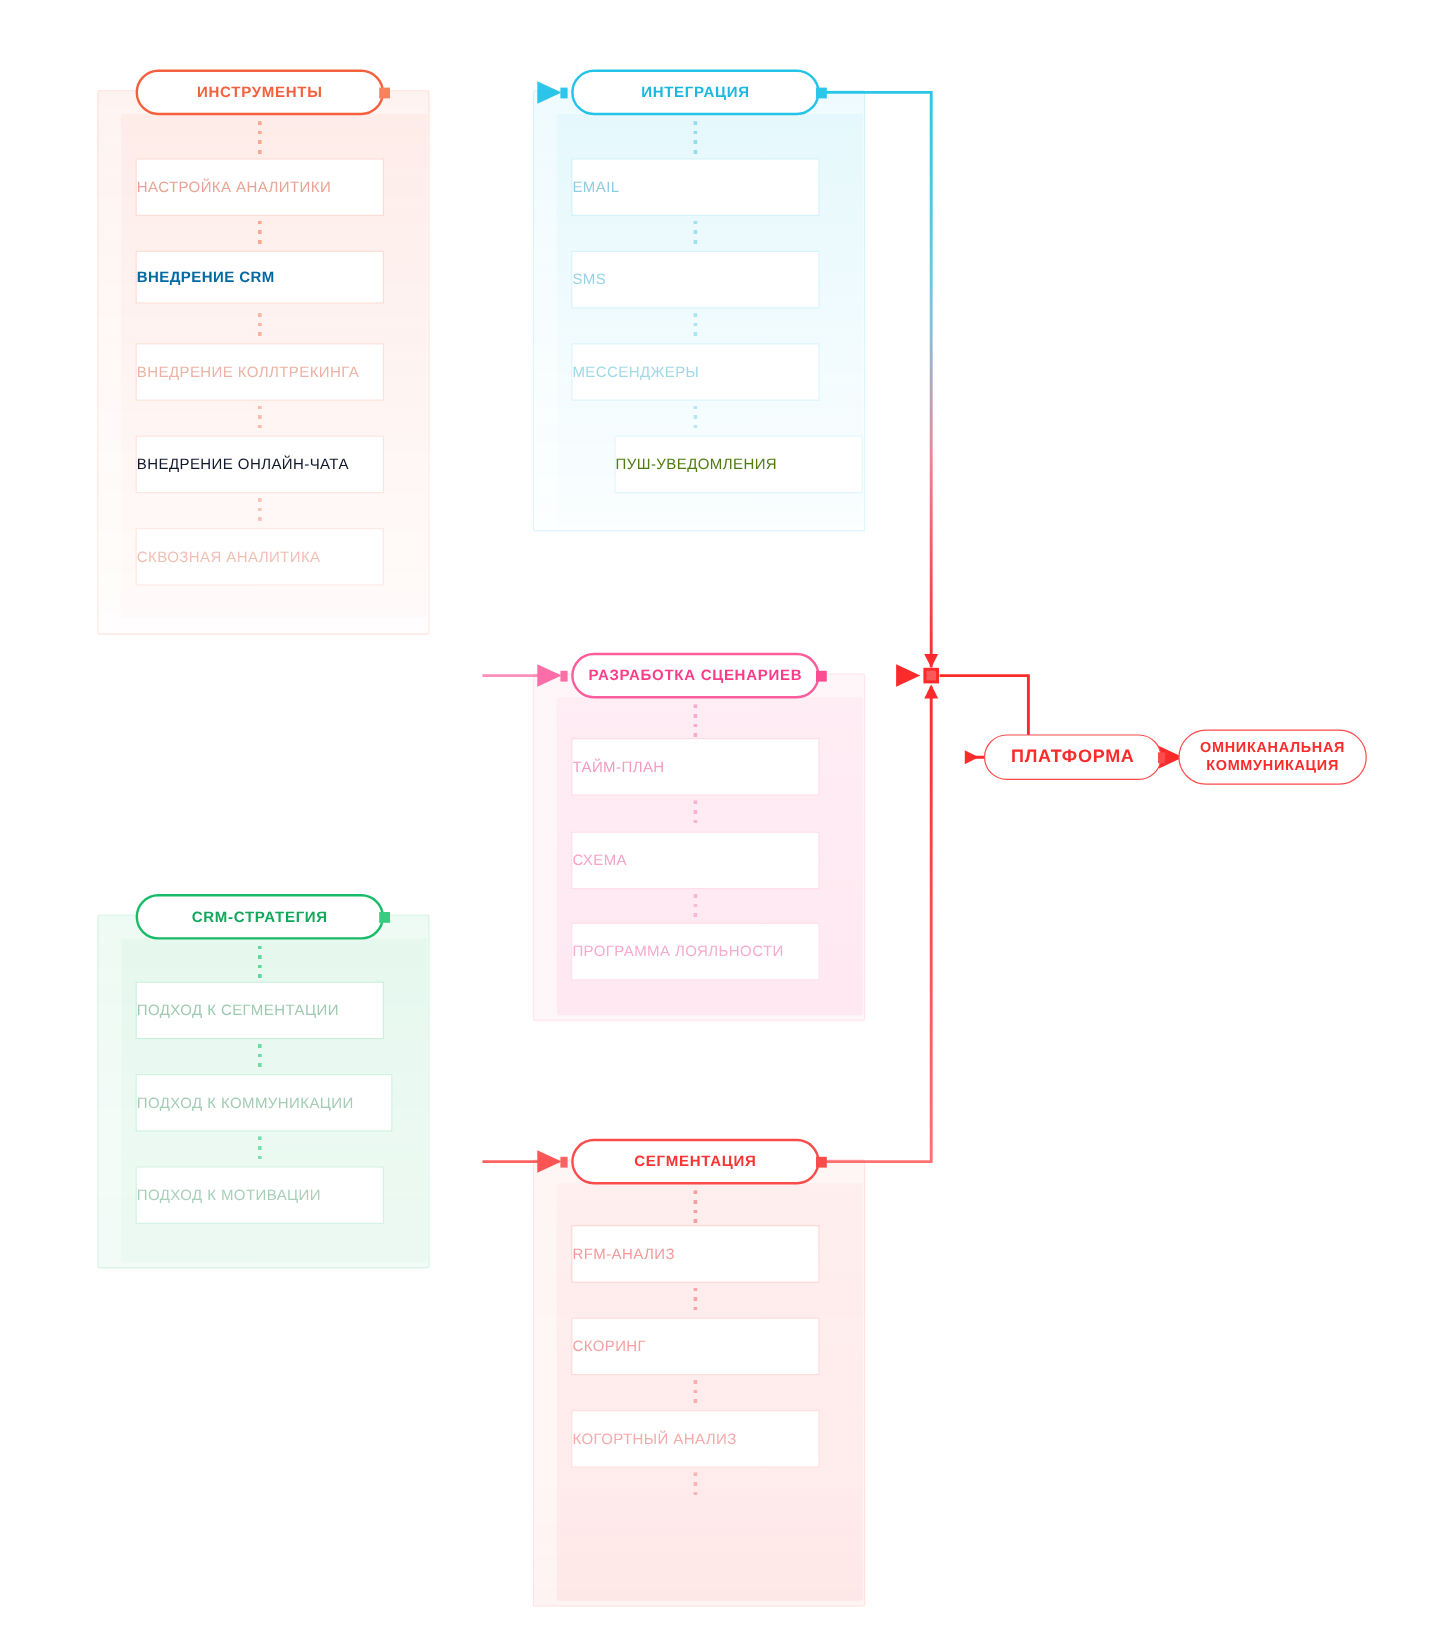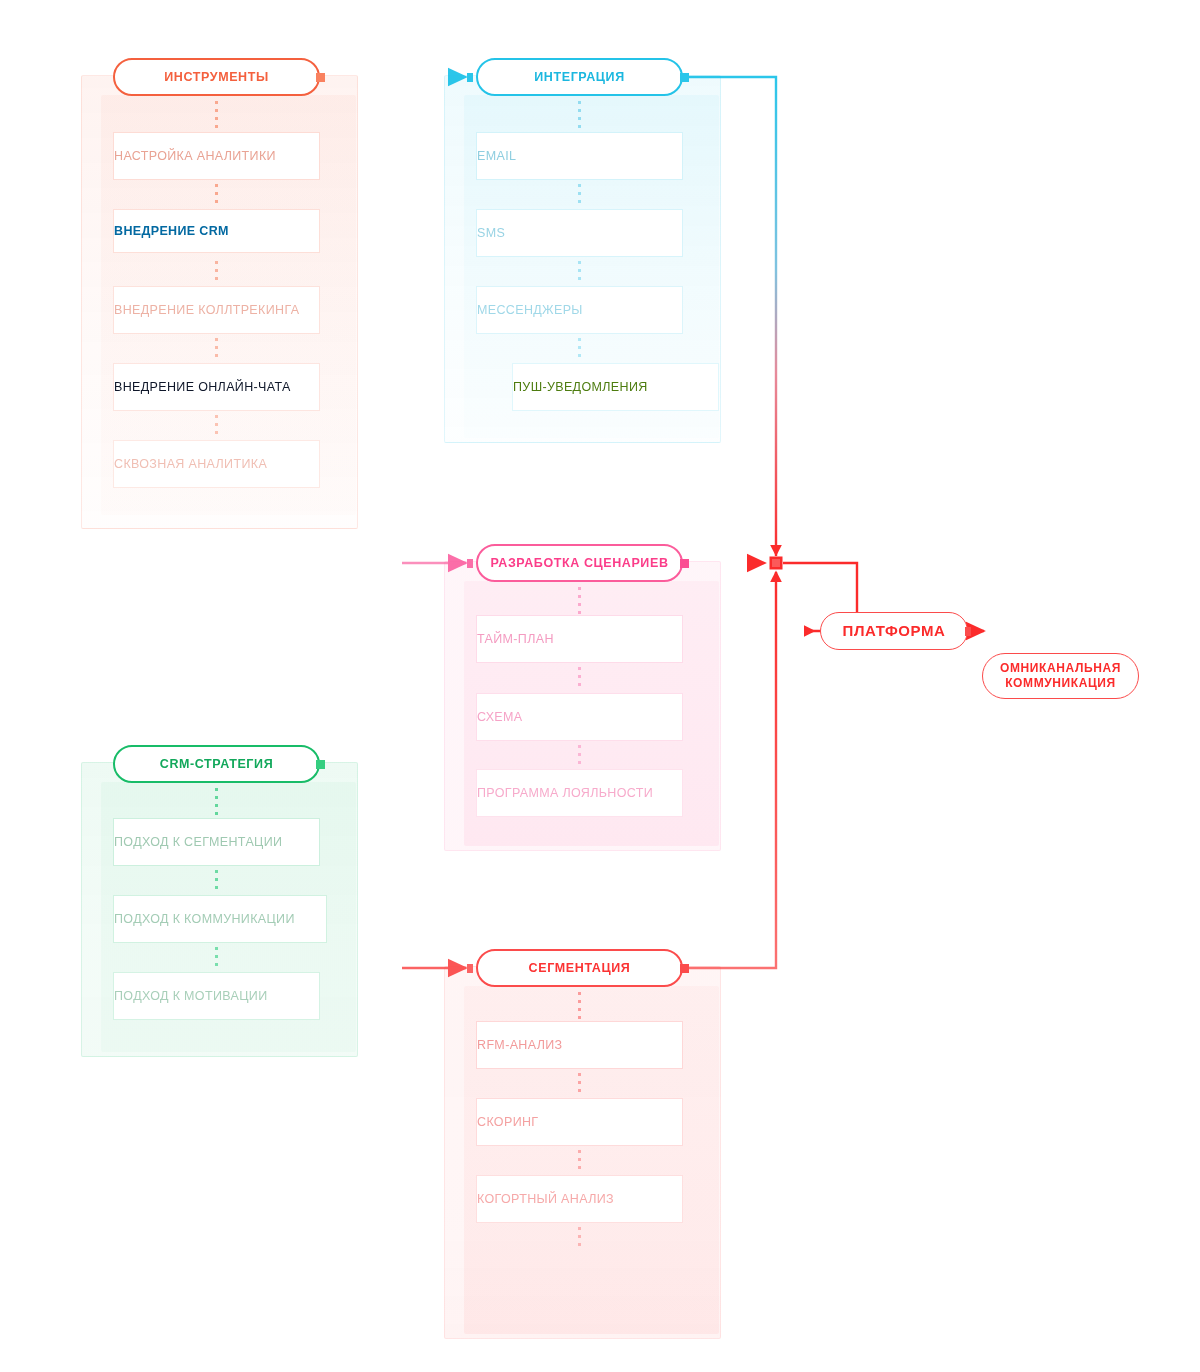--- a/index.html
+++ b/index.html
@@ -270,18 +270,18 @@
     <span>КОГОРТНЫЙ АНАЛИЗ</span>
   </div>
 
   <div class="dots" style="left:578px;top:1227px;height:20px;background:repeating-linear-gradient(180deg,#FBB4B4 0 3px,transparent 3px 8px);"></div>
 
   <div class="pill" style="left:820px;top:612px;width:148px;height:38px;border:1.6px solid #FB4B4B;color:#FB2B2B;font-size:15px;">
     <span>ПЛАТФОРМА</span>
   </div>
   <div class="port" style="left:965px;top:626.5px;width:6px;height:9px;background:#FB4B4B;"></div>
 
-  <div class="pill" style="left:982px;top:608px;width:157px;height:46px;border:1.6px solid #FB4B4B;color:#FB2B2B;flex-direction:column;font-size:12px;line-height:15px;margin-top:45px;">
+  <div class="pill" style="left:982px;top:608px;width:157px;height:46px;border:1.6px solid #FB4B4B;color:#FB2B2B;flex-direction:column;font-size:12px;line-height:15px;">
     <span>ОМНИКАНАЛЬНАЯ</span>
     <span>КОММУНИКАЦИЯ</span>
   </div>
 
 </div>
 
 </body></html>

